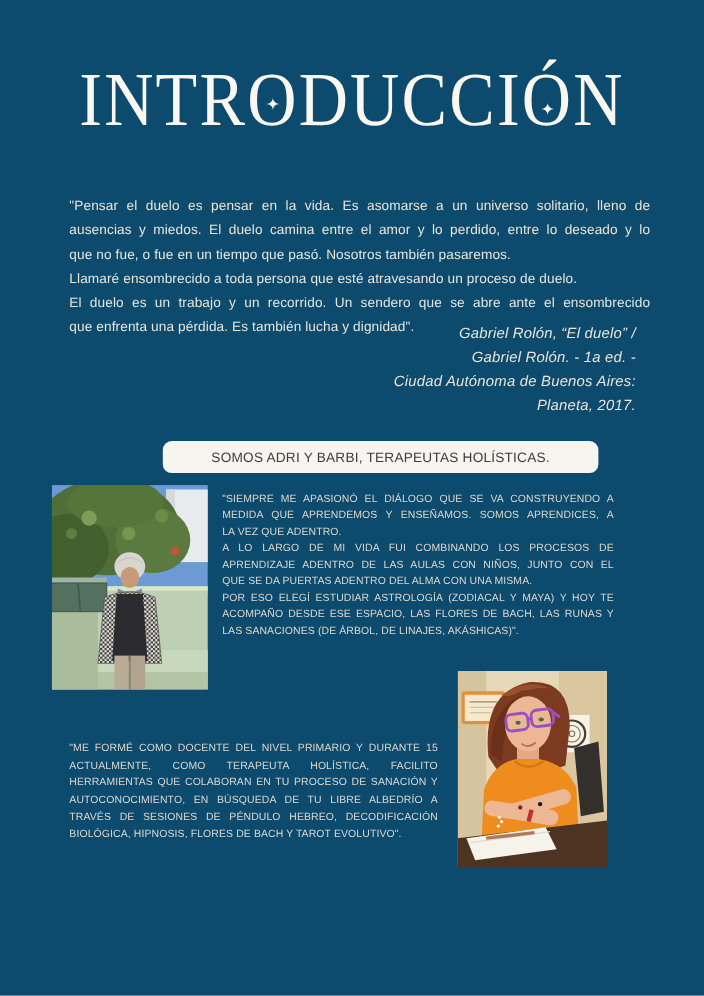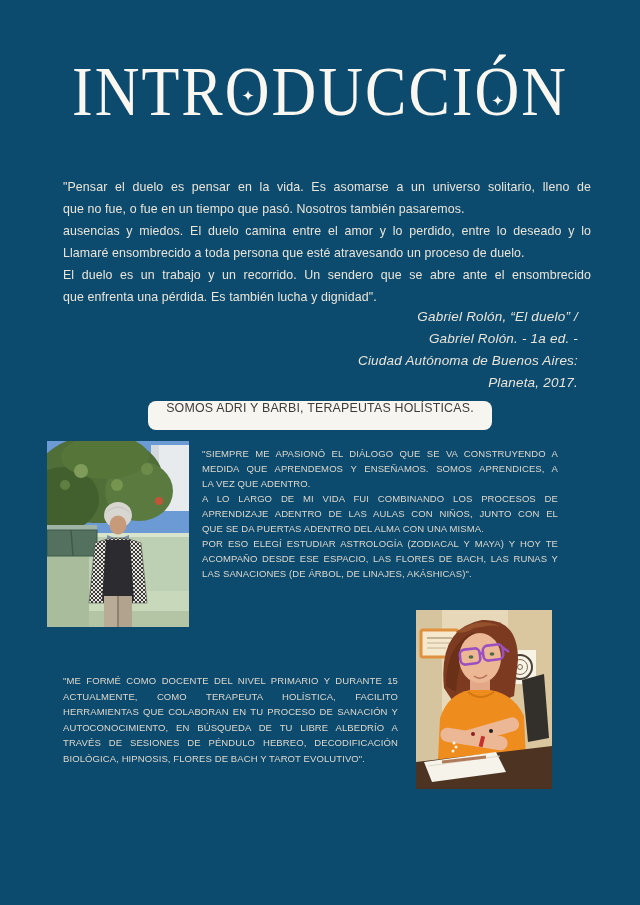--- a/index.html
+++ b/index.html
@@ -33,29 +33,29 @@
   
   .quote{
     position:absolute;left:63px;top:176px;width:528px;
     color:#e9e5d9;font-size:12.4px;line-height:22px;letter-spacing:.1px;
   }
   .ln{width:100%;}
   .j{text-align:justify;text-align-last:justify;}
   .jl{text-align:left;}
   
   .attribution{
-    position:absolute;right:62px;top:306px;width:330px;
+    position:absolute;right:62px;top:292px;width:330px;
     color:#e9e5d9;font-size:13.5px;line-height:22px;
     font-style:italic;text-align:right;letter-spacing:.2px;
   }
   
   .banner{
-    position:absolute;left:148px;top:401px;width:344px;height:29px;
+    position:absolute;left:148px;top:401px;width:396px;height:29px;
     background:#f7f5f0;border-radius:8px;
-    display:flex;justify-content:center;
+    display:flex;align-items:center;justify-content:center;
     color:#3e3d3b;font-size:12.4px;letter-spacing:.2px;
     box-sizing:border-box;padding:0 6px;white-space:nowrap;
   }
   
   .captext{
     color:#ded9cd;font-size:9.5px;letter-spacing:.1px;
     position:absolute;
   }
   .captext-1{left:202px;top:446px;width:356px;line-height:15px;}
   .captext-2{left:63px;top:673px;width:335px;line-height:15.5px;}
@@ -67,22 +67,22 @@
 </style>
 </head>
 <body>
 
 <div class="page">
 
   <h1 class="title"><span>INTR</span><span class="o-wrap"><span>O</span><span class="o-star">✦</span></span><span>DUCCI</span><span class="o-wrap"><span>Ó</span><span class="o-star acc">✦</span></span><span>N</span></h1>
 
   <div class="quote">
     <div class="ln j">"Pensar el duelo es pensar en la vida. Es asomarse a un universo solitario, lleno de</div>
+    <div class="ln j">ausencias y miedos. El duelo camina entre el amor y lo perdido, entre lo deseado y lo</div>
     <div class="ln jl">que no fue, o fue en un tiempo que pasó. Nosotros también pasaremos.</div>
-    <div class="ln j">ausencias y miedos. El duelo camina entre el amor y lo perdido, entre lo deseado y lo</div>
     <div class="ln jl">Llamaré ensombrecido a toda persona que esté atravesando un proceso de duelo.</div>
     <div class="ln j">El duelo es un trabajo y un recorrido. Un sendero que se abre ante el ensombrecido</div>
     <div class="ln jl">que enfrenta una pérdida. Es también lucha y dignidad".</div>
   </div>
 
   <div class="attribution">
     <div class="ln">Gabriel Rolón, “El duelo” /</div>
     <div class="ln">Gabriel Rolón. - 1a ed. -</div>
     <div class="ln">Ciudad Autónoma de Buenos Aires:</div>
     <div class="ln">Planeta, 2017.</div>

